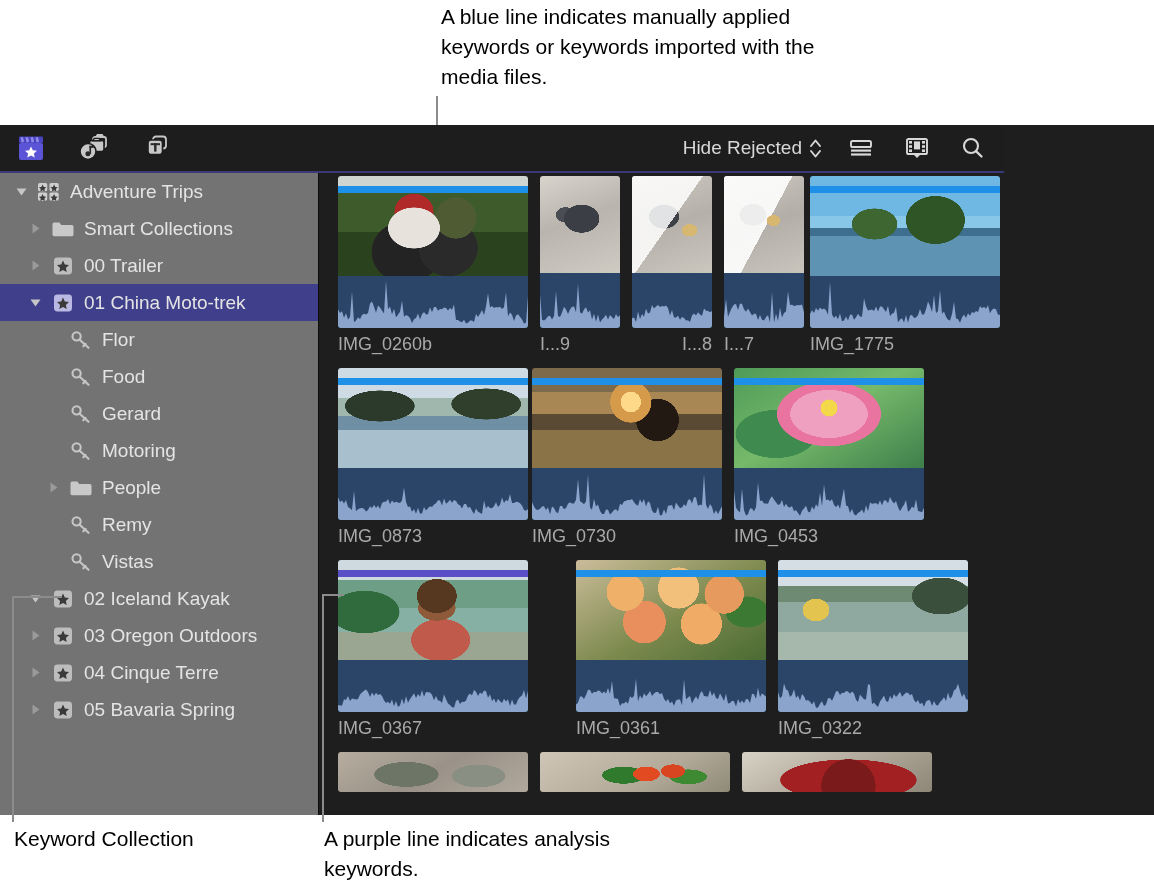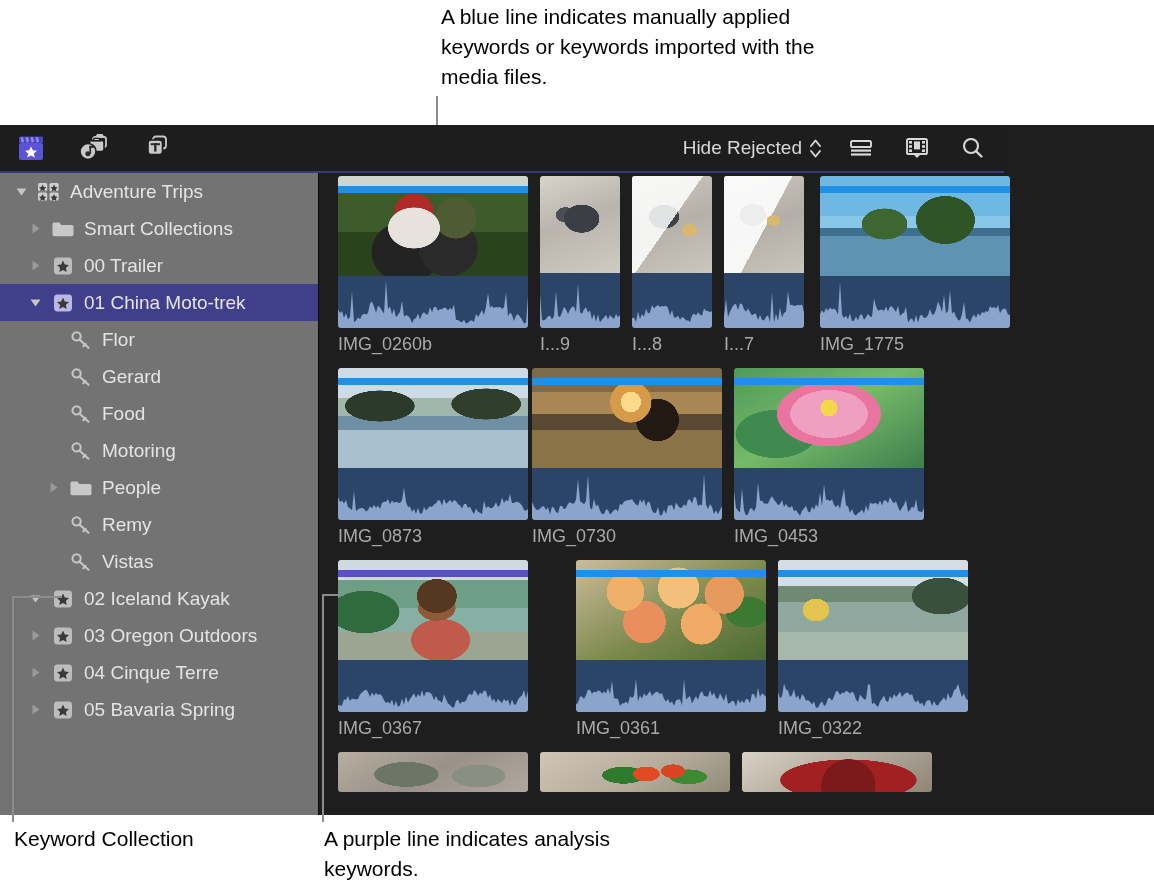--- a/index.html
+++ b/index.html
@@ -420,34 +420,34 @@
             <span class="tw"></span>
             <span class="ic">
               <svg width="24" height="22" viewBox="0 0 24 22">
                 <g fill="none" stroke="#c6c6c6" stroke-width="2.1" stroke-linecap="round">
                   <circle cx="7.6" cy="7.4" r="4.1"></circle>
                   <line x1="10.4" y1="10.4" x2="19.5" y2="18.8"></line>
                   <line x1="14.3" y1="17.3" x2="16.6" y2="14.9"></line>
                 </g>
               </svg>
             </span>
-            <span class="lbl">Gerard</span>
+            <span class="lbl">Food</span>
           </div>
           <div class="row lvl2">
             <span class="tw"></span>
             <span class="ic">
               <svg width="24" height="22" viewBox="0 0 24 22">
                 <g fill="none" stroke="#c6c6c6" stroke-width="2.1" stroke-linecap="round">
                   <circle cx="7.6" cy="7.4" r="4.1"></circle>
                   <line x1="10.4" y1="10.4" x2="19.5" y2="18.8"></line>
                   <line x1="14.3" y1="17.3" x2="16.6" y2="14.9"></line>
                 </g>
               </svg>
             </span>
-            <span class="lbl">Food</span>
+            <span class="lbl">Gerard</span>
           </div>
           <div class="row lvl2">
             <span class="tw"></span>
             <span class="ic">
               <svg width="24" height="22" viewBox="0 0 24 22">
                 <g fill="none" stroke="#c6c6c6" stroke-width="2.1" stroke-linecap="round">
                   <circle cx="7.6" cy="7.4" r="4.1"></circle>
                   <line x1="10.4" y1="10.4" x2="19.5" y2="18.8"></line>
                   <line x1="14.3" y1="17.3" x2="16.6" y2="14.9"></line>
                 </g>
@@ -571,32 +571,32 @@
             <div class="thumb" style="width: 80px; height: 152px;">
               <div class="video-area img-glyph" style="height: 97px;"></div>
               <div class="audio-area" style="height: 55px;">
                 <svg class="wave" width="80" height="55" viewBox="0 0 80 55" preserveAspectRatio="none">
                   <path d="M0,55 L0,21.3 L2,46.8 L4,47.5 L6,46.0 L8,43.2 L10,42.8 L12,46.4 L14,42.9 L16,18.1 L18,43.0 L20,44.1 L22,39.5 L24,33.8 L26,36.5 L28,41.0 L30,36.6 L32,33.7 L34,33.4 L36,39.3 L38,10.6 L40,39.2 L42,40.8 L44,36.4 L46,34.2 L48,39.5 L50,37.2 L52,46.4 L54,40.7 L56,48.7 L58,41.5 L60,49.5 L62,46.6 L64,44.5 L66,41.8 L68,46.6 L70,42.0 L72,44.2 L74,45.9 L76,41.1 L78,44.2 L80,42.2 L80,55 Z" fill="#8aa4cb"></path>
                 </svg>
               </div>
             </div>
             <div class="clip-name">I...9</div>
           </div>
-          <div class="cell" style="width: 80px; margin-right: 12px;">
+          <div class="cell" style="width: 80px; margin-right: 12px; text-align: right;">
             <div class="thumb" style="width: 80px; height: 152px;">
               <div class="video-area img-glyph2" style="height: 97px;"></div>
               <div class="audio-area" style="height: 55px;">
                 <svg class="wave" width="80" height="55" viewBox="0 0 80 55" preserveAspectRatio="none">
                   <path d="M0,55 L0,45.2 L2,44.4 L4,49.0 L6,38.5 L8,46.1 L10,41.0 L12,43.8 L14,35.8 L16,40.4 L18,39.5 L20,31.9 L22,35.5 L24,33.4 L26,32.1 L28,33.9 L30,33.0 L32,33.6 L34,32.6 L36,34.9 L38,42.6 L40,37.1 L42,44.4 L44,44.4 L46,42.8 L48,46.8 L50,44.1 L52,44.9 L54,47.5 L56,47.3 L58,49.1 L60,42.5 L62,40.6 L64,42.6 L66,39.2 L68,41.4 L70,42.8 L72,35.4 L74,37.7 L76,38.1 L78,39.2 L80,37.9 L80,55 Z" fill="#8aa4cb"></path>
                 </svg>
               </div>
             </div>
             <div class="clip-name">I...8</div>
           </div>
-          <div class="cell" style="width: 80px; margin-right: 16px;">
+          <div class="cell" style="width: 80px; margin-right: 6px;">
             <div class="thumb" style="width: 80px; height: 152px;">
               <div class="video-area img-glyph3" style="height: 97px;"></div>
               <div class="audio-area" style="height: 55px;">
                 <svg class="wave" width="80" height="55" viewBox="0 0 80 55" preserveAspectRatio="none">
                   <path d="M0,55 L0,43.5 L2,26.0 L4,44.1 L6,38.8 L8,34.4 L10,31.5 L12,31.1 L14,36.9 L16,30.6 L18,31.1 L20,36.2 L22,38.8 L24,35.6 L26,38.9 L28,42.5 L30,40.8 L32,40.7 L34,47.0 L36,41.9 L38,46.7 L40,47.4 L42,44.0 L44,42.2 L46,49.2 L48,19.1 L50,49.7 L52,40.6 L54,47.9 L56,34.5 L58,44.6 L60,39.9 L62,38.5 L64,18.2 L66,31.9 L68,31.8 L70,33.0 L72,32.5 L74,32.1 L76,32.2 L78,31.5 L80,39.3 L80,55 Z" fill="#8aa4cb"></path>
                 </svg>
               </div>
             </div>
             <div class="clip-name">I...7</div>
           </div>

